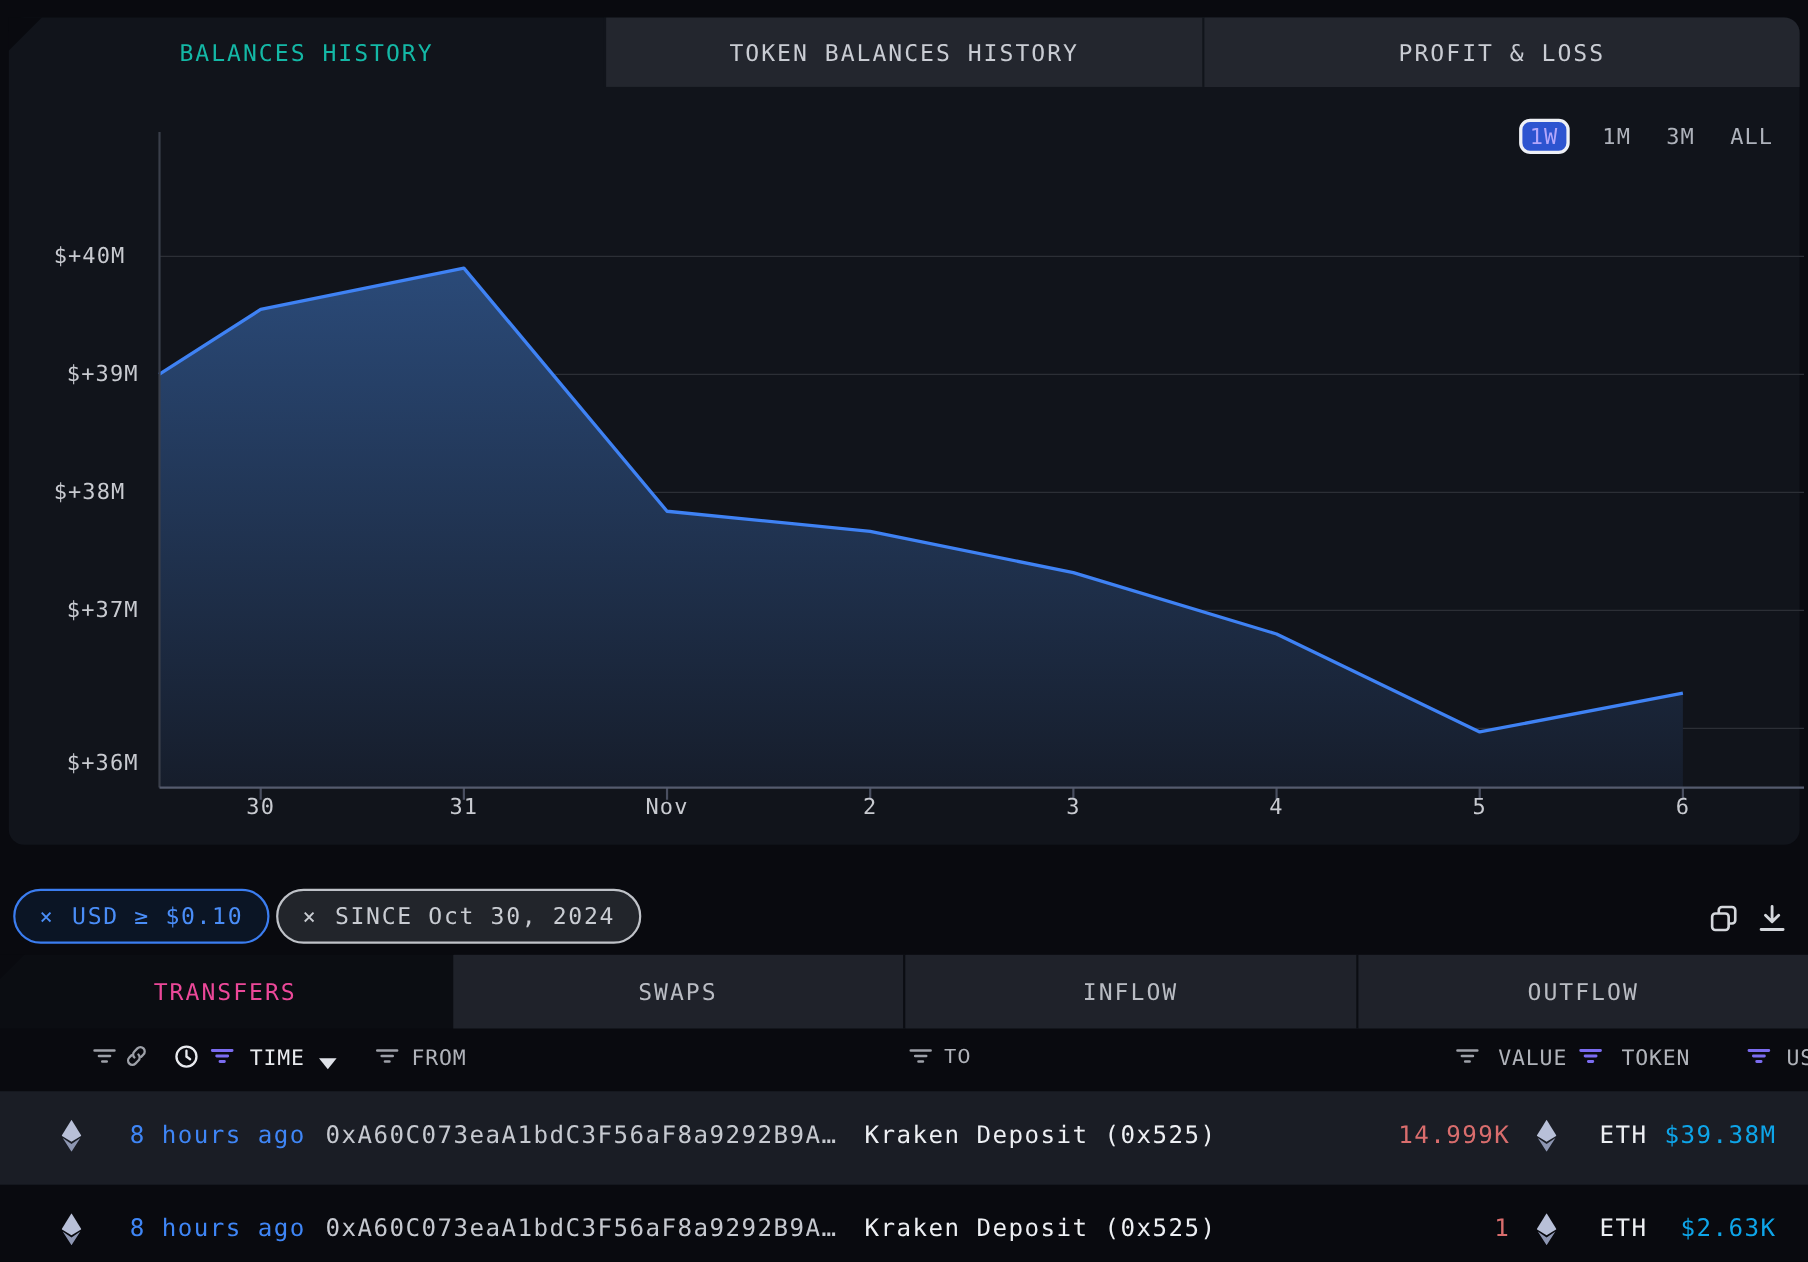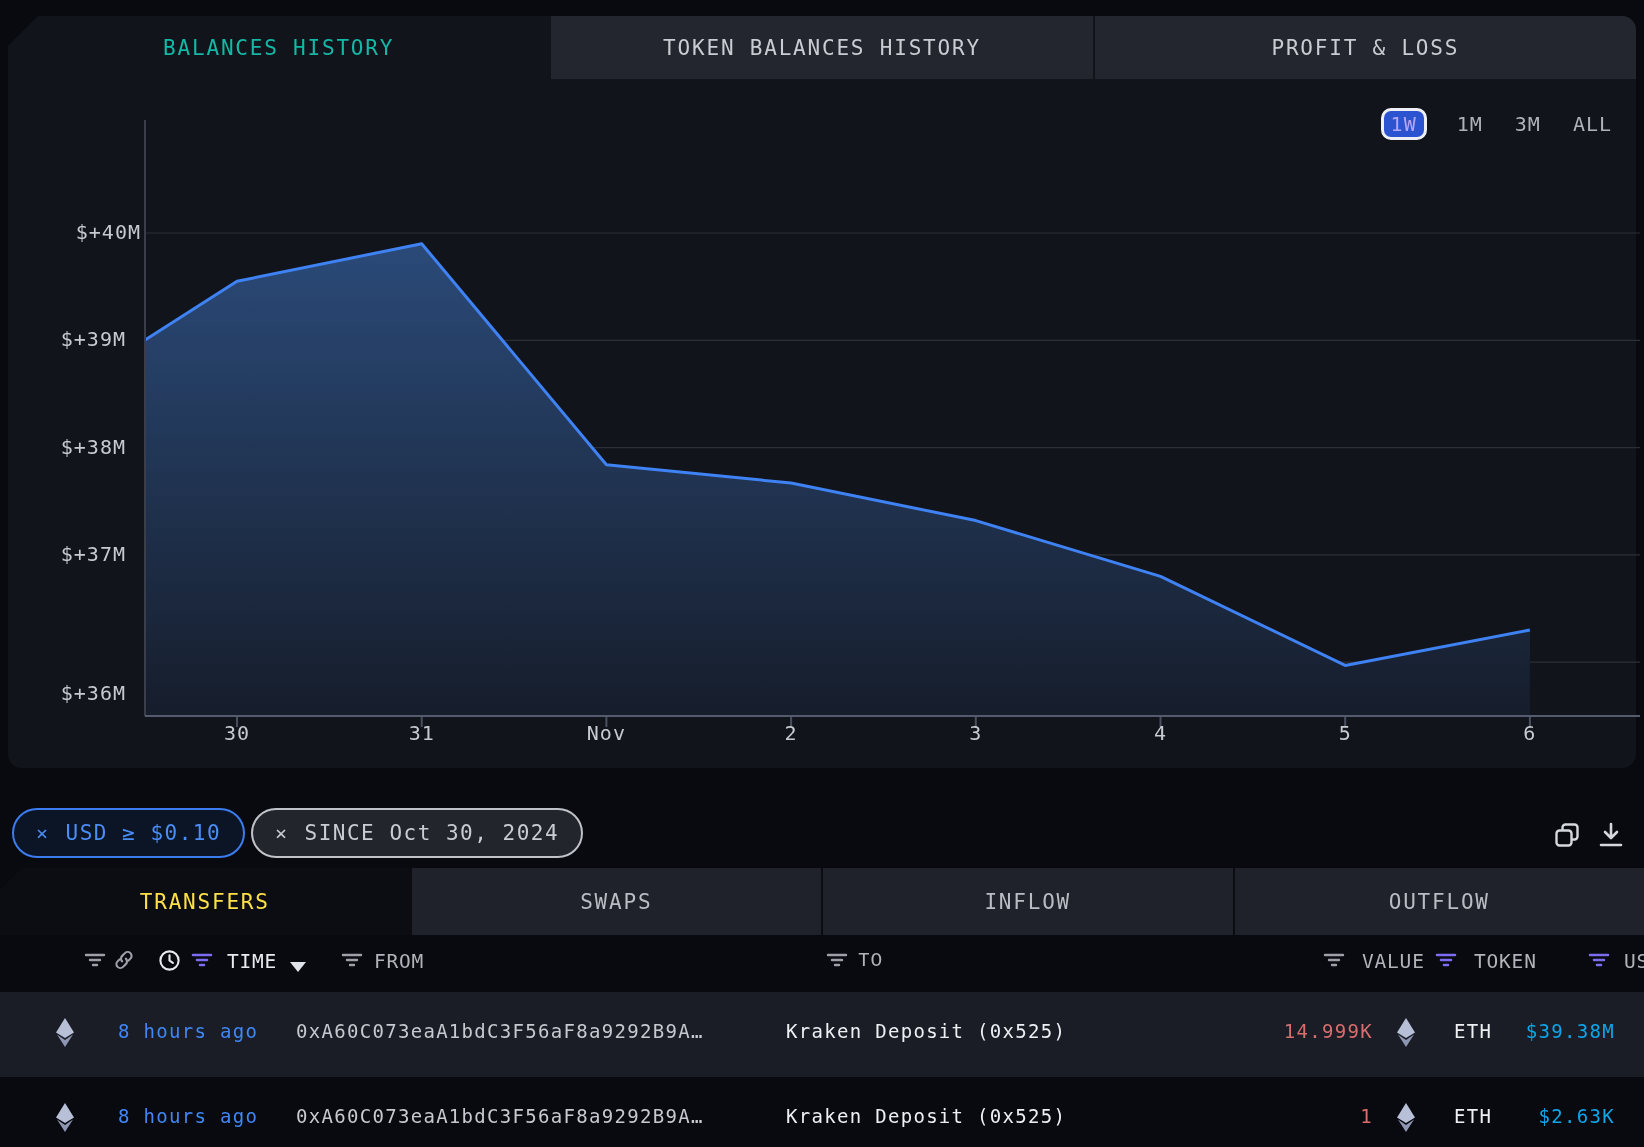--- a/index.html
+++ b/index.html
@@ -39,32 +39,32 @@
   .chip-since { left:251px; border:2px solid #bfc2c8; color:#c9ccd2; background:#22252b; }
   .chip-since .x { color:#c9ccd2; }
   .icon-btn { position:absolute; top:820px; width:30px; height:30px; cursor:pointer; }
 
   
   .table-tabs { position:absolute; left:0; top:868px; width:1644px; height:67px; display:flex; }
   .table-tab { flex:1 1 0; display:flex; align-items:center; justify-content:center;
                background:#1f222a; color:#b9bcc3; font-size:21px; letter-spacing:1.8px;
                border-right:2px solid #0b0d12; cursor:pointer; position:relative; }
   .table-tab:last-child { border-right:none; }
-  .table-tab.active { background:#0b0d12; color:#fde047; }
+  .table-tab.active { background:#0b0d12; color:#ec4899; }
   .table-tab.active .chamfer2 { position:absolute; left:0; top:0; width:0; height:0;
                border-top:22px solid #090a0f; border-right:22px solid transparent; }
 
   .thead { position:absolute; left:0; top:935px; width:1644px; height:56px;margin-left:44px; }
   .thead .h-ico { position:absolute; top:14px; }
   .th { position:absolute; top:15px; color:#b0b3ba; font-size:19.5px; letter-spacing:0.8px; }
   .th.white { color:#e8eaee; }
 
   .trow { position:absolute; left:0; width:1644px; height:85px; }
   .trow.odd { background:#1a1d25; }
-  .cell { position:absolute; top:28px; font-size:19px; letter-spacing:1.3px; white-space:nowrap; }
+  .cell { position:absolute; top:28px; font-size:22px; letter-spacing:1.3px; white-space:nowrap; }
   .c-time { left:118px; color:#3f86f6; cursor:pointer; }
   .c-from { left:296px; color:#c6c9d0; }
   .c-to   { left:786px; color:#edeff3; }
   .c-val  { right:271px; color:#d96d6d; text-align:right; }
   .c-tok  { left:1430px; color:#edeff3;margin-left:24px; }
   .c-usd  { right:29px; color:#0ea5e9; text-align:right; }
   .row-eth { position:absolute; left:56px; top:26px; }
   .tok-eth { position:absolute; left:1397px; top:26px; }
 
   .tri-down { width:0; height:0; border-left:8px solid transparent; border-right:8px solid transparent;
@@ -117,23 +117,23 @@
       <line x1="975.8" y1="716" x2="975.8" y2="727" stroke="#4a4f60" stroke-width="2"></line>
       <line x1="1160.5" y1="716" x2="1160.5" y2="727" stroke="#4a4f60" stroke-width="2"></line>
       <line x1="1345.1999999999998" y1="716" x2="1345.1999999999998" y2="727" stroke="#4a4f60" stroke-width="2"></line>
       <line x1="1529.8999999999999" y1="716" x2="1529.8999999999999" y2="727" stroke="#4a4f60" stroke-width="2"></line>
       <polygon points="144.65,340.3 237,281.2850000000003 421.7,243.73000000000016 606.4,464.76799999999963 791.0999999999999,483.0089999999998 975.8,520.564 1160.5,576.3600000000004 1345.1999999999998,665.4190000000001 1529.8999999999999,630.0100000000002 1529.8999999999999,716 144.65,716" fill="url(#fillgrad)"></polygon>
       <polyline points="144.65,340.3 237,281.2850000000003 421.7,243.73000000000016 606.4,464.76799999999963 791.0999999999999,483.0089999999998 975.8,520.564 1160.5,576.3600000000004 1345.1999999999998,665.4190000000001 1529.8999999999999,630.0100000000002" fill="none" stroke="#3f82f4" stroke-width="3" stroke-linejoin="round"></polyline>
       <line x1="145" y1="120" x2="145" y2="716" stroke="#3a3e4a" stroke-width="2"></line>
       <line x1="145" y1="716" x2="1640" y2="716" stroke="#555b6e" stroke-width="2"></line>
     </svg>
   <div id="axis-labels">
-      <div class="axis-label y-label" style="left: 45px; top: 220px;">$+40M</div>
+      <div class="axis-label y-label" style="left: 18px; top: 220px;">$+40M</div>
       <div class="axis-label y-label" style="left: 30px; top: 327.3px;">$+39M</div>
-      <div class="axis-label y-label" style="left: 30px; top: 434.6px;">$+38M</div>
+      <div class="axis-label y-label" style="left: 18px; top: 434.6px;">$+38M</div>
       <div class="axis-label y-label" style="left: 30px; top: 541.9px;">$+37M</div>
       <div class="axis-label y-label" style="left: 30px; top: 681px;">$+36M</div>
       <div class="axis-label x-label" style="left: 192px; top: 721px;">30</div>
       <div class="axis-label x-label" style="left: 376.7px; top: 721px;">31</div>
       <div class="axis-label x-label" style="left: 561.4px; top: 721px;">Nov</div>
       <div class="axis-label x-label" style="left: 746.1px; top: 721px;">2</div>
       <div class="axis-label x-label" style="left: 930.8px; top: 721px;">3</div>
       <div class="axis-label x-label" style="left: 1115.5px; top: 721px;">4</div>
       <div class="axis-label x-label" style="left: 1300.2px; top: 721px;">5</div>
       <div class="axis-label x-label" style="left: 1484.9px; top: 721px;">6</div>

